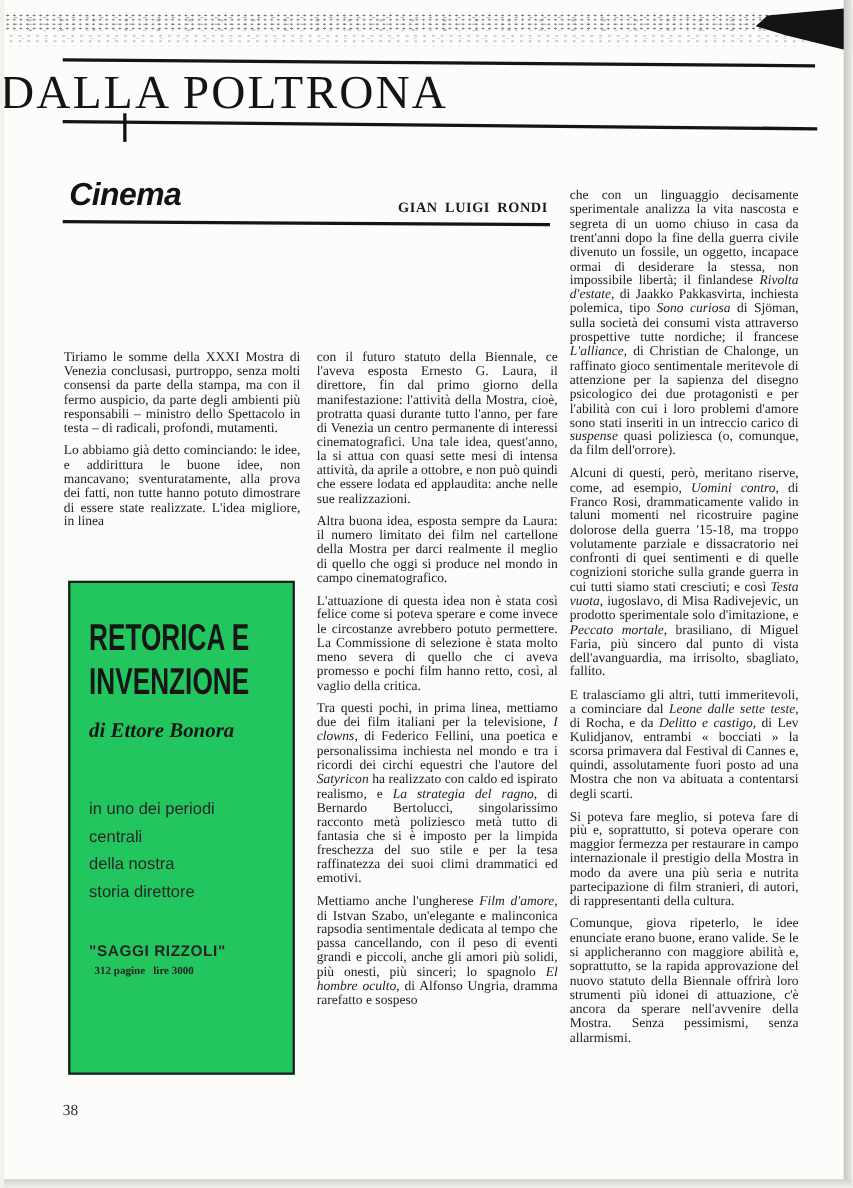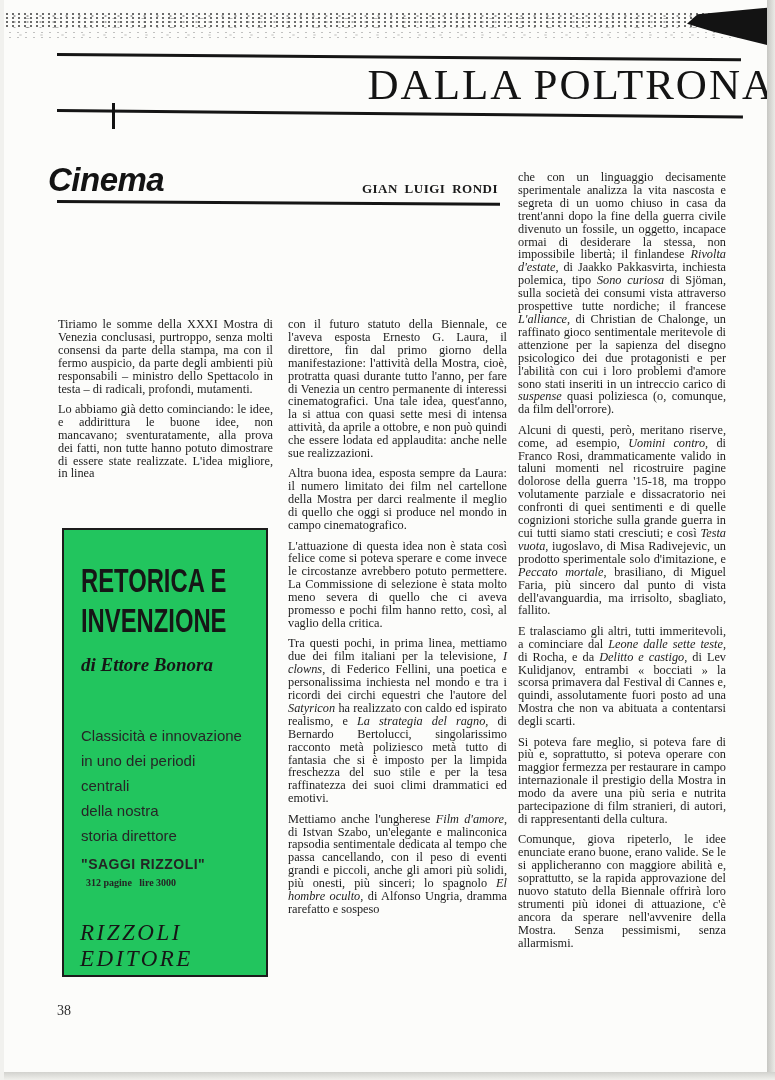--- a/index.html
+++ b/index.html
@@ -33,26 +33,26 @@
   .edge-bottom { left:0; top:1072px; width:775px; height:8px;
     background:linear-gradient(#d2d2ce,#f0f0ec); }
   .edge-left { left:0; top:0; width:4px; height:1080px; background:#f1f1ee; }
 
   
   .rule { position:absolute; background:#151515; transform-origin:left center; }
   .rule-masthead-top { left:57px; top:53px; width:684px; height:2.5px; transform:rotate(0.45deg); }
   .rule-masthead-bottom { left:57px; top:109px; width:686px; height:2.5px; transform:rotate(0.55deg); }
   .rule-section { left:57px; top:200px; width:443px; height:2.5px; transform:rotate(0.35deg); }
   .masthead { position:absolute; left:0; top:60px; width:775px; margin:0;
-    text-align:right; font-size:43px; font-weight:normal; letter-spacing:2px; color:#141414; }
+    text-align:left; font-size:43px; font-weight:normal; letter-spacing:2px; color:#141414; }
   .tick { position:absolute; left:112px; top:103px; width:2.5px; height:26px; background:#111; }
 
-  .section-label { position:absolute; left:48px; top:161px;
+  .section-label { position:absolute; left:63px; top:161px;
     font-family:"Liberation Sans", sans-serif; font-weight:bold; font-style:italic;
-    font-size:33px; letter-spacing:-0.5px; color:#131313; }
+    font-size:29px; letter-spacing:-0.5px; color:#131313; }
   .byline { position:absolute; left:280px; top:181px; width:218px; text-align:right;
     font-weight:bold; font-size:13px; letter-spacing:0.5px; word-spacing:3px; color:#1b1b1b; }
 
   .article-title { position:absolute; left:58px; top:212px; width:442px;
     text-align:center; font-size:36px; line-height:41px; letter-spacing:1px; color:#161616; }
 
   
   .col { position:absolute; text-align:justify; font-size:12.3px; line-height:12.9px; color:#1c1c1c; }
   .col p { margin:0 0 7.5px 0; }
   .col-1 { left:58px;  top:318px; width:215px; }
@@ -118,29 +118,27 @@
     <p>Comunque, giova ripeterlo, le idee enunciate erano buone, erano valide. Se le si applicheranno con maggiore abilità e, soprattutto, se la rapida approvazione del nuovo statuto della Biennale offrirà loro strumenti più idonei di attuazione, c'è ancora da sperare nell'avvenire della Mostra. Senza pessimismi, senza allarmismi.</p>
   </div>
 
   <div class="ad-box">
     <div class="ad-title">
       <div>RETORICA E</div>
       <div>INVENZIONE</div>
     </div>
     <div class="ad-author">di Ettore Bonora</div>
     <div class="ad-desc">
-      <div>Classicità e innovazione</div>
       <div>in uno dei periodi</div>
       <div>centrali</div>
       <div>della nostra</div>
       <div>storia direttore</div>
     </div>
     <div class="ad-series">"SAGGI RIZZOLI"</div>
     <div class="ad-details">312 pagine   lire 3000</div>
-    <div class="ad-publisher">RIZZOLI EDITORE</div>
   </div>
 
   <div class="page-number">38</div>
 
   <div class="edge edge-right"></div>
   <div class="edge edge-bottom"></div>
   <div class="edge edge-left"></div>
 </div>
 
 </body></html>

